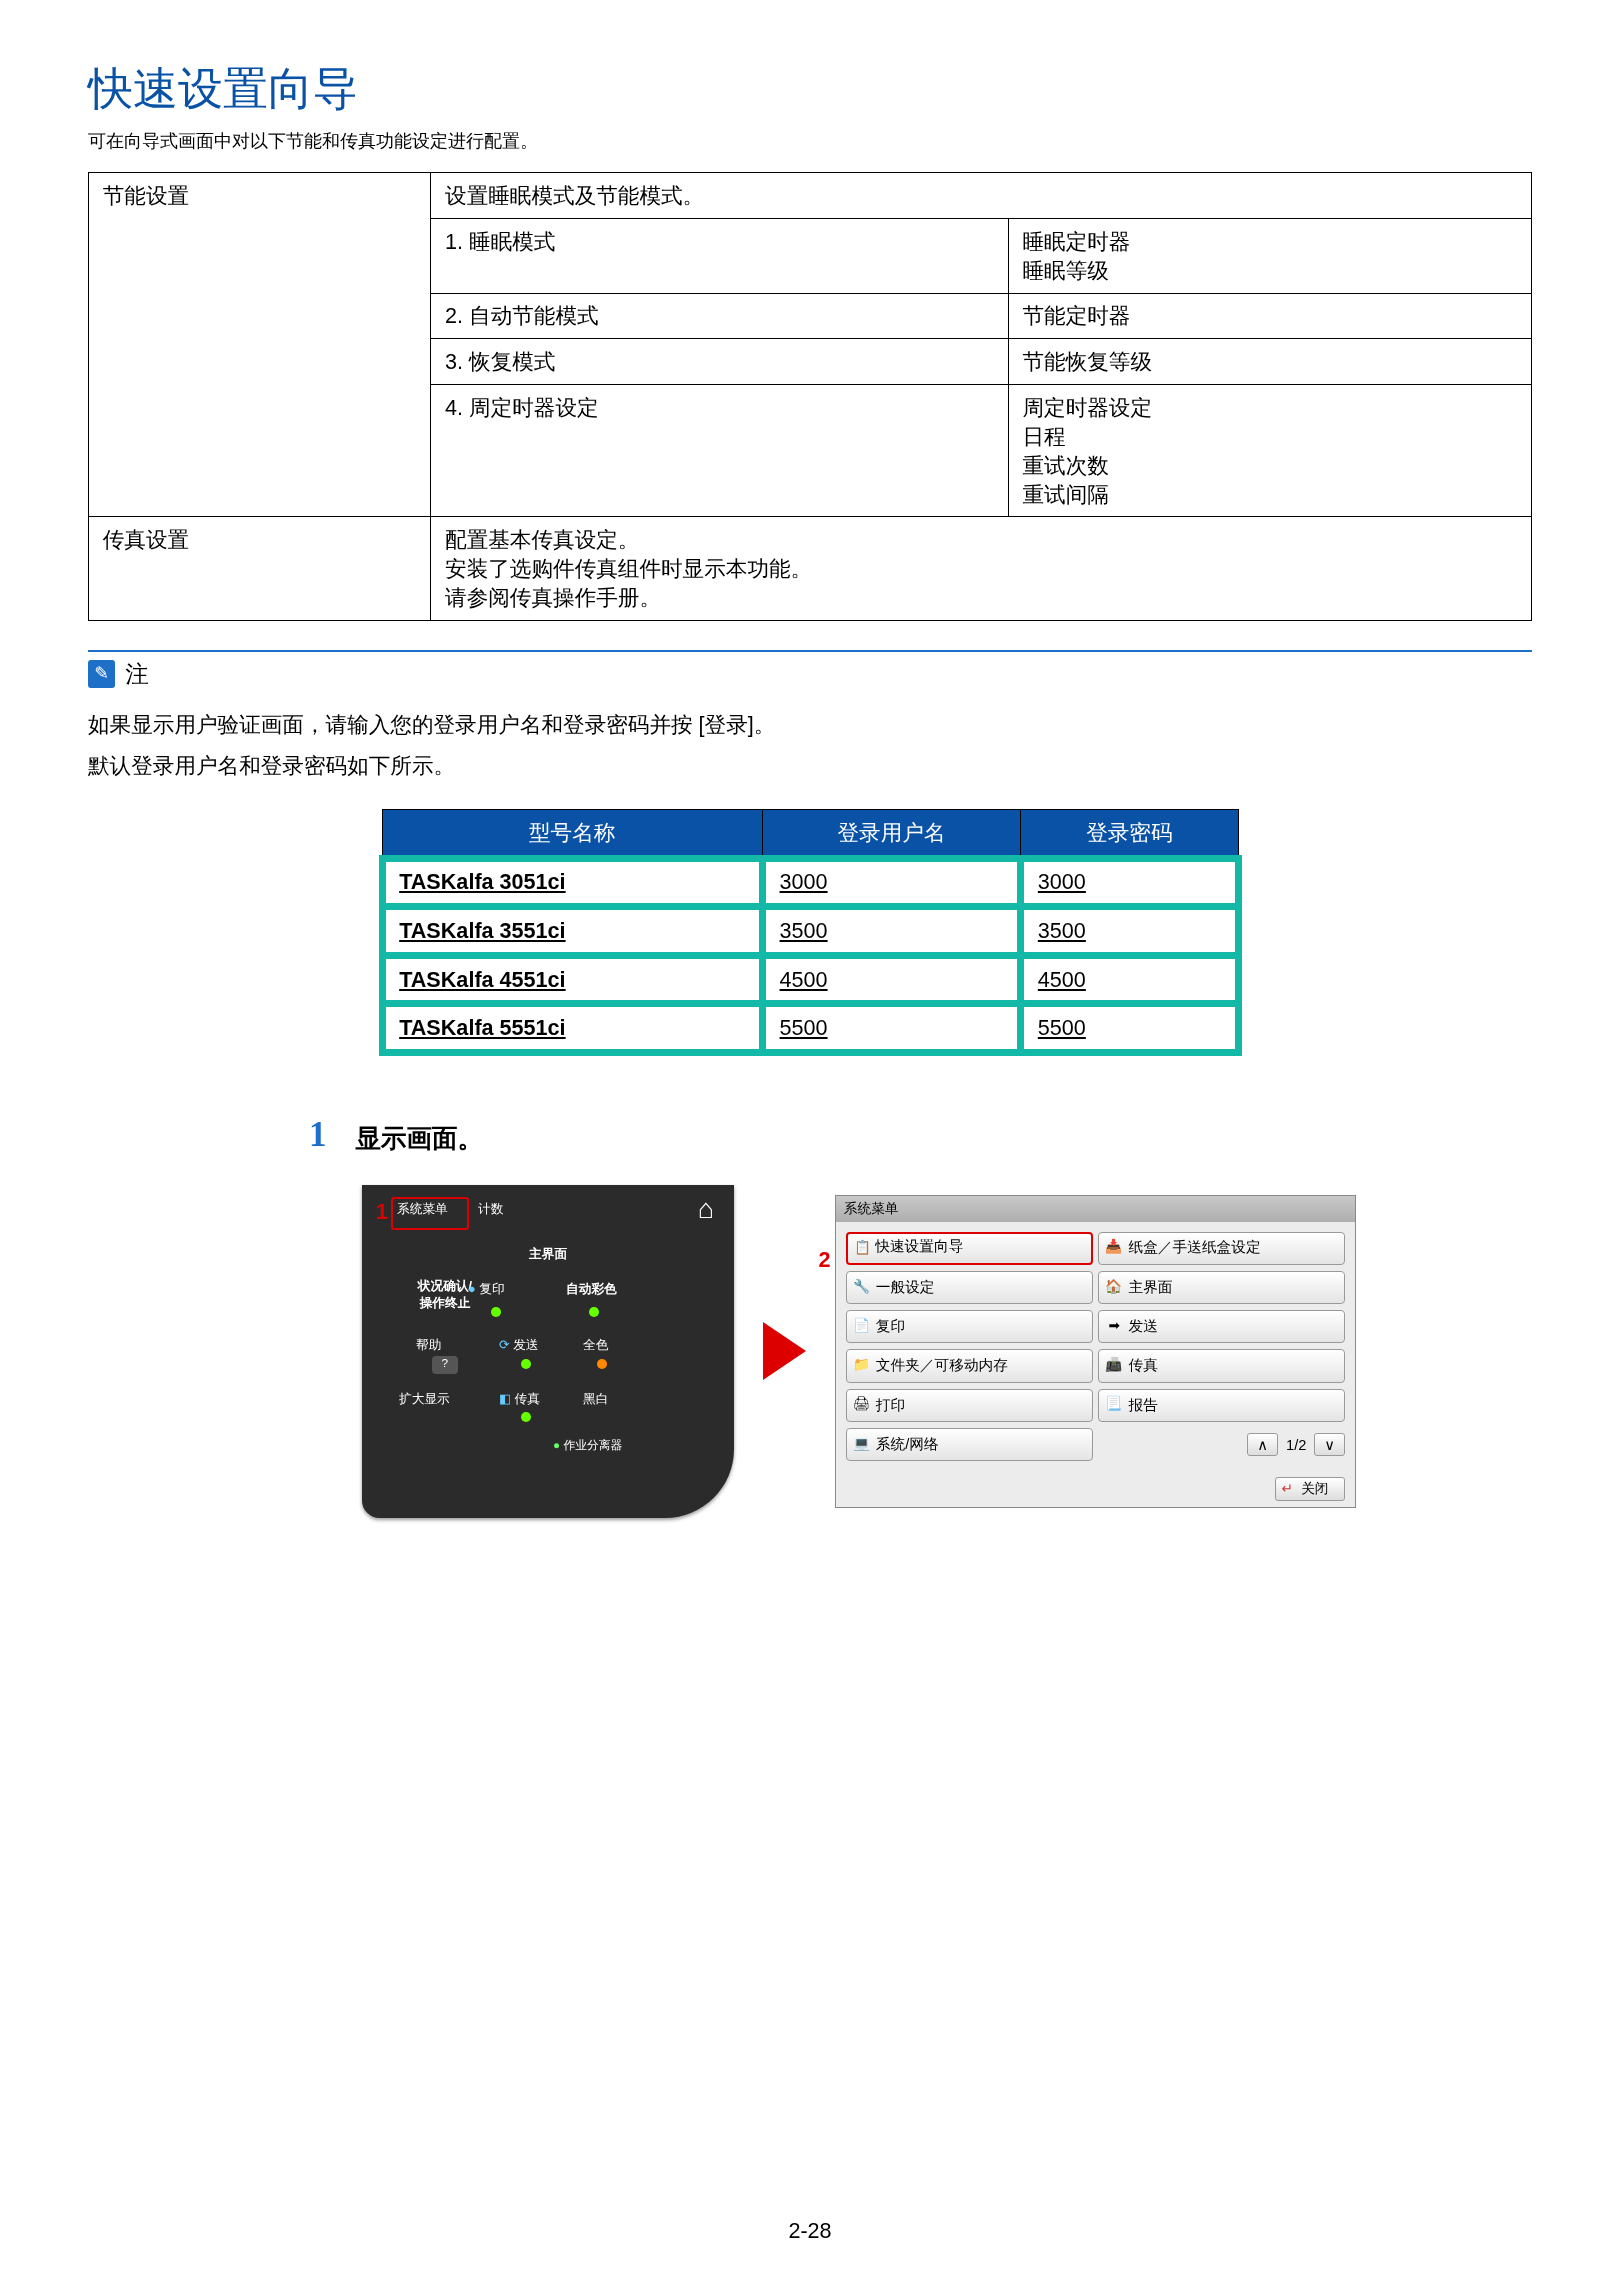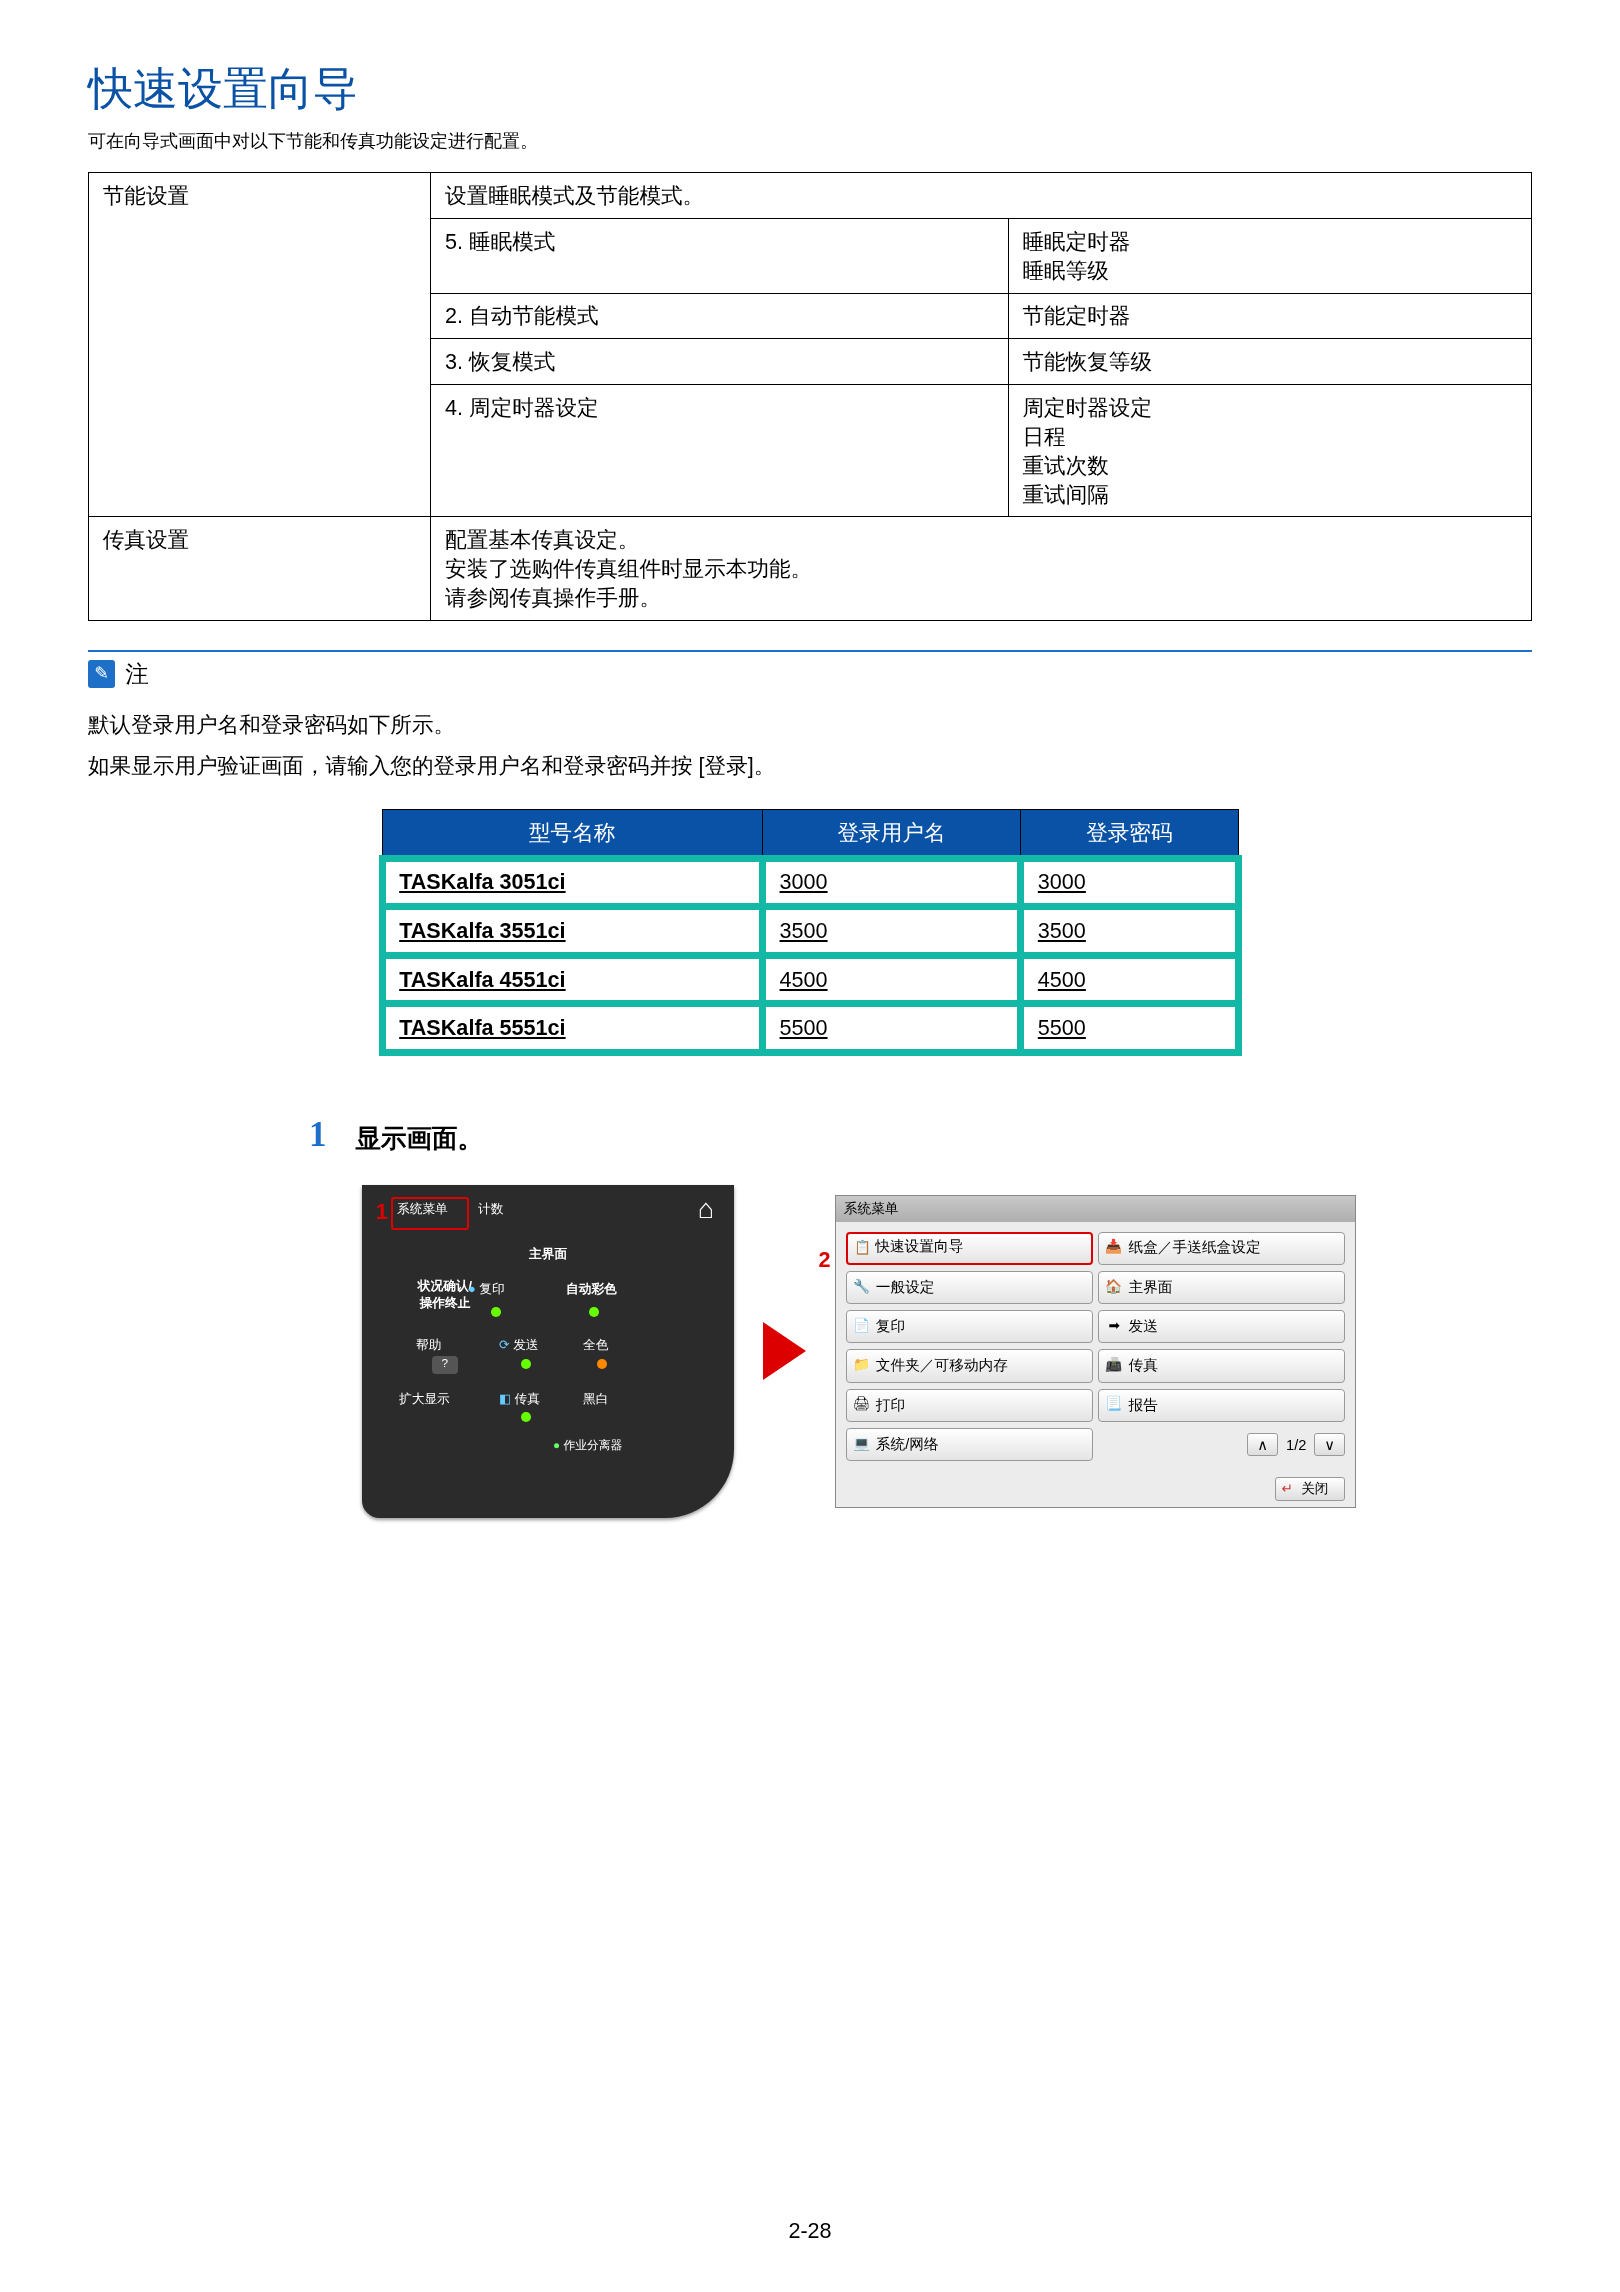--- a/index.html
+++ b/index.html
@@ -254,21 +254,21 @@
   <h1 class="title">快速设置向导</h1>
   <p class="intro">可在向导式画面中对以下节能和传真功能设定进行配置。</p>
 
   <table class="settings">
     <tbody>
         <tr>
       <td rowspan="5" style="width:314px">节能设置</td>
       <td colspan="2">设置睡眠模式及节能模式。</td>
     </tr>
     <tr>
-      <td style="width:549px">5. 睡眠模式</td>
+      <td style="width:549px">1. 睡眠模式</td>
       <td style="white-space:pre-line">睡眠定时器
 睡眠等级</td>
     </tr>
     <tr>
       <td>2. 自动节能模式</td>
       <td>节能定时器</td>
     </tr>
     <tr>
       <td>3. 恢复模式</td>
       <td>节能恢复等级</td>
@@ -288,22 +288,22 @@
     </tr>
   </tbody>
     </table>
 
   <div class="note-block">
     <div class="note-head">
       <div class="note-icon">✎</div>
       <span>注</span>
     </div>
     <div class="note-text">
+      <div>如果显示用户验证画面，请输入您的登录用户名和登录密码并按 [登录]。</div>
       <div>默认登录用户名和登录密码如下所示。</div>
-      <div>如果显示用户验证画面，请输入您的登录用户名和登录密码并按 [登录]。</div>
     </div>
   </div>
 
   <table class="login">
     <tbody>
         <tr>
       <th>型号名称</th>
       <th>登录用户名</th>
       <th>登录密码</th>
     </tr>

